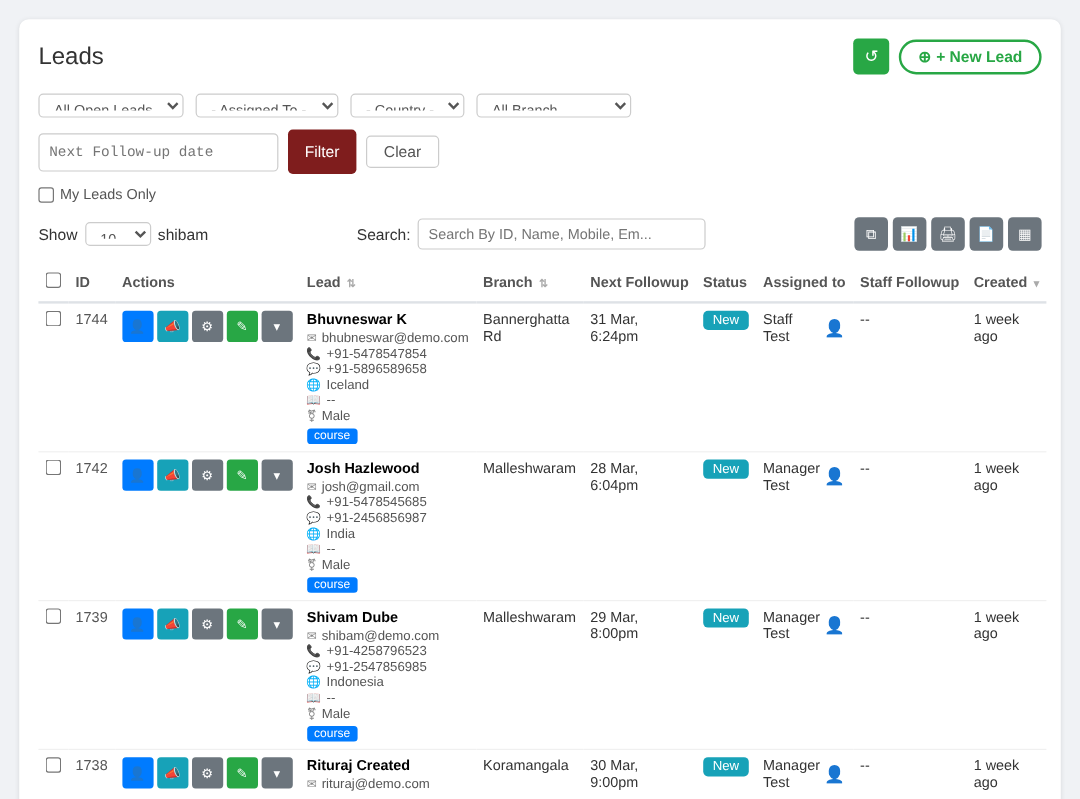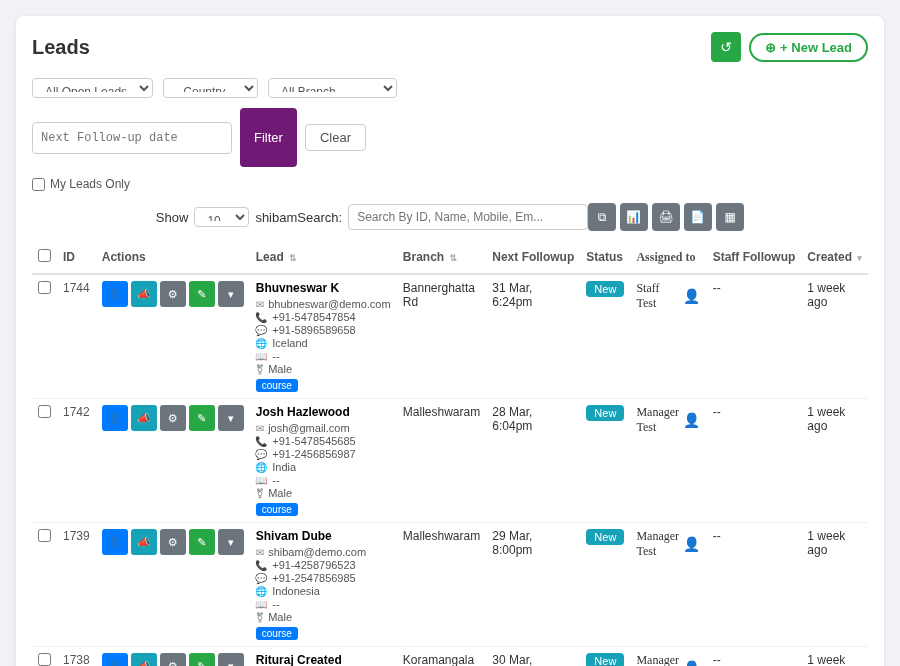--- a/index.html
+++ b/index.html
@@ -1,32 +1,32 @@
 <!DOCTYPE html>
 <html><head>
   <meta charset="utf-8">
   <style>
     * { box-sizing: border-box; margin: 0; padding: 0; }
     body { font-family: Arial, sans-serif; font-size: 13px; background: #f0f2f5; color: #333; }
     .page-wrapper { background: #f0f2f5; min-height: 666px; padding: 16px; }
     .card { background: #fff; border-radius: 8px; padding: 16px; box-shadow: 0 1px 4px rgba(0,0,0,0.1); }
     .page-header { display: flex; justify-content: space-between; align-items: center; margin-bottom: 16px; }
-    .page-title { font-size: 20px; font-weight: 700; color: #333; }
+    .page-title { font-size: 20px; font-weight: 400; color: #333; }
     .header-actions { display: flex; gap: 8px; align-items: center; }
     .btn-refresh { background: #28a745; border: none; border-radius: 4px; color: #fff; width: 30px; height: 30px; cursor: pointer; font-size: 14px; display: flex; align-items: center; justify-content: center; }
     .btn-new-lead { background: #fff; border: 2px solid #28a745; border-radius: 20px; color: #28a745; padding: 5px 14px; font-size: 13px; cursor: pointer; display: flex; align-items: center; gap: 4px; font-weight: 600; }
     .filters-row { display: flex; gap: 10px; align-items: center; margin-bottom: 10px; flex-wrap: wrap; }
     select, .date-input { border: 1px solid #ccc; border-radius: 4px; padding: 5px 8px; font-size: 12px; color: #555; background: #fff; }
     select { height: 20px; }
     .date-input { height: 32px; width: 200px; color: #aaa; font-family: Liberation Mono, monospace; }
     .filter-row2 { display: flex; gap: 8px; align-items: center; margin-bottom: 10px; }
-    .btn-filter { background: #701a75; border: none; border-radius: 4px; color: #fff; padding: 22px 14px; cursor: pointer; font-size: 13px; }
+    .btn-filter { background: #7f1d1d; border: none; border-radius: 4px; color: #fff; padding: 11px 14px; cursor: pointer; font-size: 13px; }
     .btn-clear { background: #fff; border: 1px solid #ccc; border-radius: 4px; color: #555; padding: 5px 14px; cursor: pointer; font-size: 13px; }
     .checkbox-label { display: flex; align-items: center; gap: 5px; font-size: 12px; color: #555; cursor: pointer; }
-    .table-controls { display: flex; justify-content: center; align-items: center; margin-bottom: 10px; }
+    .table-controls { display: flex; justify-content: space-between; align-items: center; margin-bottom: 10px; }
     .show-entries { display: flex; align-items: center; gap: 6px; font-size: 13px; }
     .show-entries select { width: 55px; }
     .search-box { display: flex; align-items: center; gap: 6px; font-size: 13px; }
     .search-input { border: 1px solid #ccc; border-radius: 4px; padding: 5px 8px; width: 240px; font-size: 12px; }
     .table-icons { display: flex; gap: 4px; }
     .tbl-icon-btn { background: #6c757d; border: none; border-radius: 4px; color: #fff; width: 28px; height: 28px; cursor: pointer; font-size: 12px; display: flex; align-items: center; justify-content: center; }
     table { width: 100%; border-collapse: collapse; font-size: 12px; }
     thead tr { border-bottom: 2px solid #dee2e6; }
     th { padding: 8px 6px; text-align: left; font-weight: 600; color: #555; font-size: 12px; white-space: nowrap; }
     td { padding: 6px 6px; vertical-align: top; border-bottom: 1px solid #f0f0f0; }
@@ -44,21 +44,21 @@
     .status-badge { background: #17a2b8; color: #fff; border-radius: 4px; padding: 2px 8px; font-size: 11px; display: inline-block; }
     .assigned-cell { display: flex; align-items: center; gap: 4px; }
     .assigned-icon { color: #888; font-size: 14px; }
     .col-checkbox { width: 30px; }
     .col-id { width: 50px; }
     .col-actions { width: 160px; }
     .col-lead { width: 220px; }
     .col-branch { width: 120px; }
     .col-followup { width: 110px; }
     .col-status { width: 70px; }
-    .col-assigned { width: 130px; font-family: Liberation Serif, serif; }
+    .col-assigned { width: 130px; }
     .col-lastfollowup { width: 90px; }
     .col-created { width: 90px; }
     .sort-icon { font-size: 9px; color: #aaa; margin-left: 2px; }
   </style>
 </head>
 <body>
 
 <div class="page-wrapper">
   <div class="card">
 
@@ -71,20 +71,23 @@
           <span>+ New Lead</span>
         </button>
       </div>
     </div>
 
     <div class="filters-row">
       <select>
         <option>All Open Leads</option>
         <option>All Leads</option>
         <option>Closed Leads</option>
+      </select>
+      <select>
+        <option>- Assigned To -</option>
       </select>
       <select>
         <option>- Country -</option>
         <option>India</option>
         <option>Iceland</option>
         <option>Indonesia</option>
       </select>
       <select>
         <option>All Branch</option>
         <option>Bannerghatta Rd</option>

